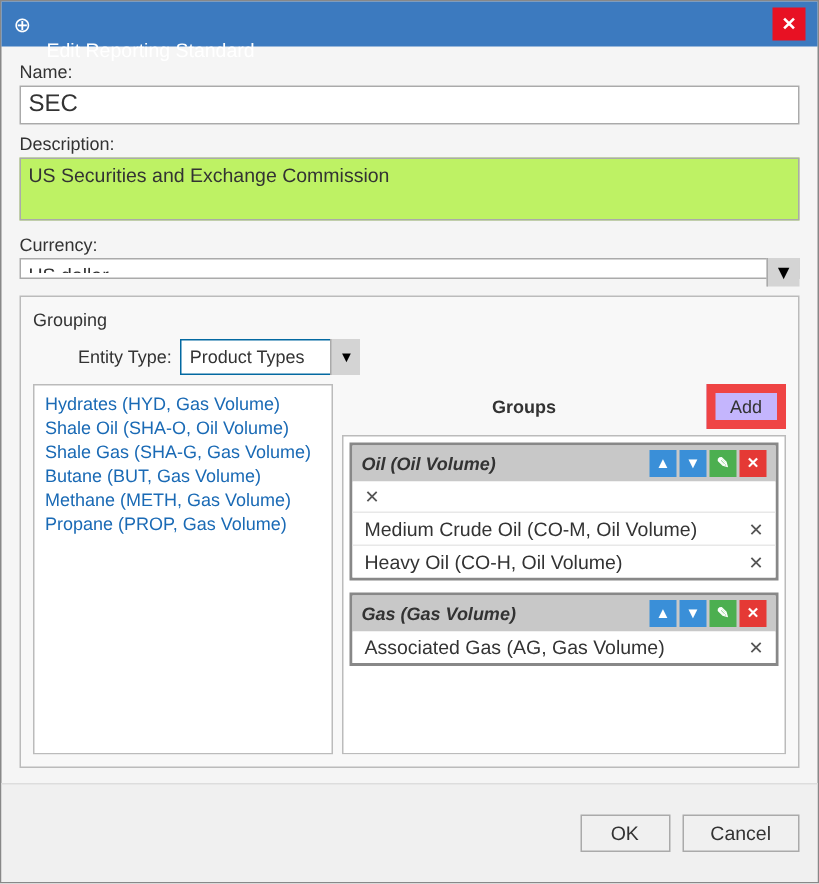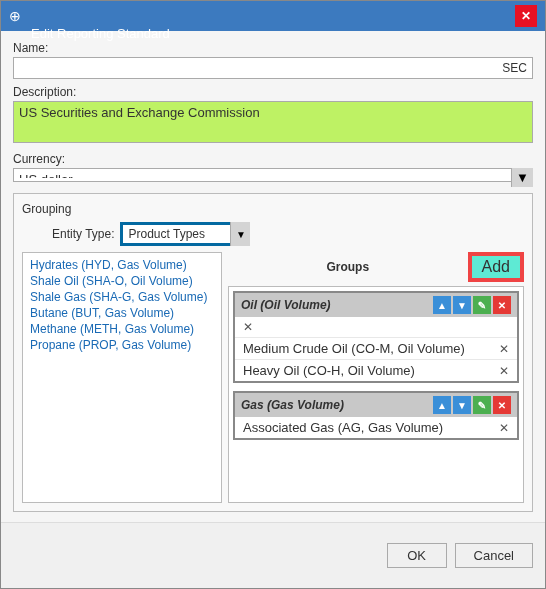--- a/index.html
+++ b/index.html
@@ -5,39 +5,39 @@
     * { box-sizing: border-box; margin: 0; padding: 0; font-family: 'Segoe UI', Tahoma, sans-serif; font-size: 13px; }
     body { background: #f0f0f0; display: flex; justify-content: center; align-items: center; width: 546px; height: 589px; overflow: hidden; }
     .dialog { width: 546px; height: 589px; background: #f5f5f5; border: 1px solid #888; display: flex; flex-direction: column; }
     .title-bar { background: #3c7abf; color: white; display: flex; align-items: center; justify-content: space-between; padding: 4px 8px; height: 30px; flex-shrink: 0; }
     .title-bar-left { display: flex; align-items: center; gap: 6px; }
     .title-bar-icon { width: 16px; height: 16px; color: white; font-size: 14px; }
     .title-bar-title { font-size: 13px; font-weight: normal; color: white; margin-top: 34px; }
     .title-bar-close { background: #e81123; color: white; border: none; width: 22px; height: 22px; cursor: pointer; font-size: 12px; display: flex; align-items: center; justify-content: center; font-weight: bold; }
     .dialog-body { flex: 1; padding: 10px 12px; display: flex; flex-direction: column; gap: 6px; overflow: hidden; }
     .field-label { font-size: 12px; color: #333; margin-bottom: 2px; }
-    .text-input { width: 100%; border: 1px solid #aaa; background: white; padding: 3px 5px; font-size: 12px; color: #333; text-align: right; }
+    .text-input { width: 100%; border: 1px solid #aaa; background: white; padding: 3px 5px; font-size: 16px; color: #333; }
     .text-area { width: 100%; border: 1px solid #aaa; background: #bef264; padding: 3px 5px; font-size: 13px; color: #333; height: 42px; resize: none; }
     .select-wrapper { position: relative; width: 100%; }
     .select-input { width: 100%; border: 1px solid #aaa; background: white; padding: 3px 20px 3px 5px; font-size: 13px; color: #333; appearance: none; height: 14px; cursor: pointer; }
     .select-arrow { position: absolute; right: 0; top: 0; bottom: 0; width: 22px; background: #d4d4d4; border-left: 1px solid #aaa; display: flex; align-items: center; justify-content: center; pointer-events: none; }
     .grouping-section { border: 1px solid #bbb; background: #f8f8f8; padding: 8px; flex: 1; display: flex; flex-direction: column; gap: 6px; overflow: hidden; }
     .grouping-title { font-size: 12px; color: #333; font-weight: normal; }
     .entity-type-row { display: flex; align-items: center; gap: 6px; }
     .entity-type-label { font-size: 12px; color: #333; margin-left: 30px; }
     .entity-type-select-wrapper { position: relative; }
-    .entity-type-select { border: 3px solid #0369a1; background: white; padding: 2px 22px 2px 5px; font-size: 12px; color: #333; appearance: none; height: 24px; cursor: pointer; width: 130px; }
+    .entity-type-select { border: 1px solid #0369a1; background: white; padding: 2px 22px 2px 5px; font-size: 12px; color: #333; appearance: none; height: 24px; cursor: pointer; width: 120px; }
     .entity-type-arrow { position: absolute; right: 0; top: 0; bottom: 0; width: 20px; background: #d4d4d4; border-left: 1px solid #aaa; display: flex; align-items: center; justify-content: center; pointer-events: none; font-size: 10px; }
     .two-col { display: flex; gap: 6px; flex: 1; overflow: hidden; }
     .left-list { border: 1px solid #bbb; background: white; flex: 0 0 200px; padding: 4px; overflow-y: auto; }
     .left-item { padding: 1px 3px; color: #1a6ab5; cursor: pointer; font-size: 12px; }
     .right-panel { flex: 1; display: flex; flex-direction: column; gap: 4px; overflow: hidden; }
     .groups-header { display: flex; align-items: center; justify-content: space-between; }
     .groups-label { font-size: 12px; font-weight: bold; color: #333; text-align: center; flex: 1; }
-    .add-btn { background: #5eead4; border: 4px solid #ef4444; padding: 2px 10px; font-size: 16px; cursor: pointer; color: #333; }
+    .add-btn { background: #c4b5fd; border: 6px solid #ef4444; padding: 2px 10px; font-size: 12px; cursor: pointer; color: #333; }
     .groups-scroll { flex: 1; overflow-y: auto; border: 1px solid #bbb; background: white; display: flex; flex-direction: column; gap: 0; }
     .group-block { border: 2px solid #888; margin: 4px; }
     .group-header { background: #c8c8c8; display: flex; align-items: center; justify-content: space-between; padding: 3px 6px; }
     .group-name { font-size: 12px; font-weight: bold; font-style: italic; color: #333; }
     .group-actions { display: flex; gap: 2px; align-items: center; }
     .ga-btn { width: 18px; height: 18px; border: none; cursor: pointer; display: flex; align-items: center; justify-content: center; font-size: 10px; font-weight: bold; padding: 0; }
     .ga-up { background: #3a8fd8; color: white; }
     .ga-down { background: #3a8fd8; color: white; }
     .ga-edit { background: #4caf50; color: white; }
     .ga-del { background: #e53935; color: white; }

